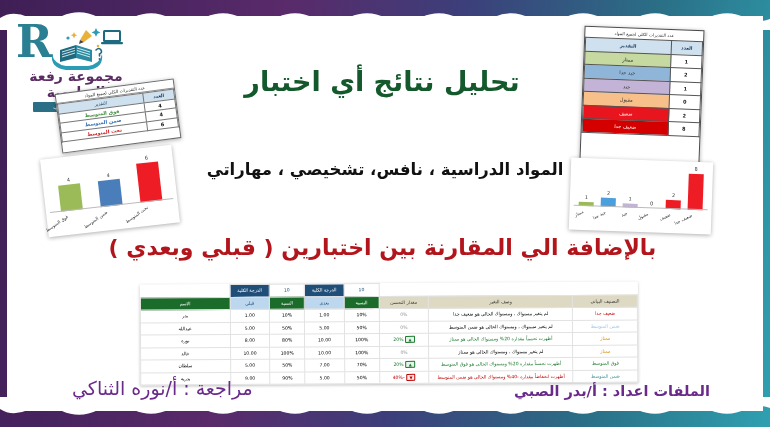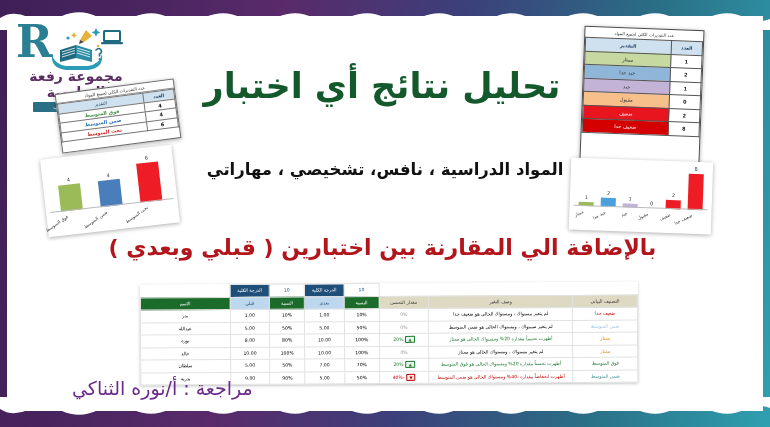--- a/index.html
+++ b/index.html
@@ -37,21 +37,21 @@
     letter-spacing:.2px;margin-top:-2px;
   }
   #logo-tag{
     margin:2px auto 0;width:86px;height:10px;background:#2a6f86;border-radius:1px;
     color:#fff;font-size:5.2px;line-height:10px;text-align:center;letter-spacing:.3px;
   }
 
   
   #title-main{
     position:absolute;right:188px;top:68px;width:400px;text-align:center;
-    font-size:35px;font-weight:700;color:#14592c;line-height:1.05;
+    font-size:27px;font-weight:700;color:#14592c;line-height:1.05;
     white-space:nowrap;
   }
   #title-sub{
     position:absolute;right:185px;top:160px;width:400px;text-align:center;
     font-size:16.5px;font-weight:700;color:#111111;white-space:nowrap;
   }
   #title-red{
     position:absolute;right:95px;top:235px;width:585px;text-align:center;
     font-size:22px;font-weight:700;color:#b2161c;white-space:nowrap;
   }
@@ -424,15 +424,16 @@
         <td>50%</td>
         <td class="score">5.00</td>
         <td>90%</td>
         <td class="score">9.00</td>
         <td>بدرية</td>
       </tr>
     </tbody>
       </table>
   </div>
 
+  <div id="footer-right">الملفات اعداد : أ/بدر الصبي</div>
   <div id="footer-left">مراجعة : أ/نوره الثناكي</div>
 
 </div>
 
 </body></html>

